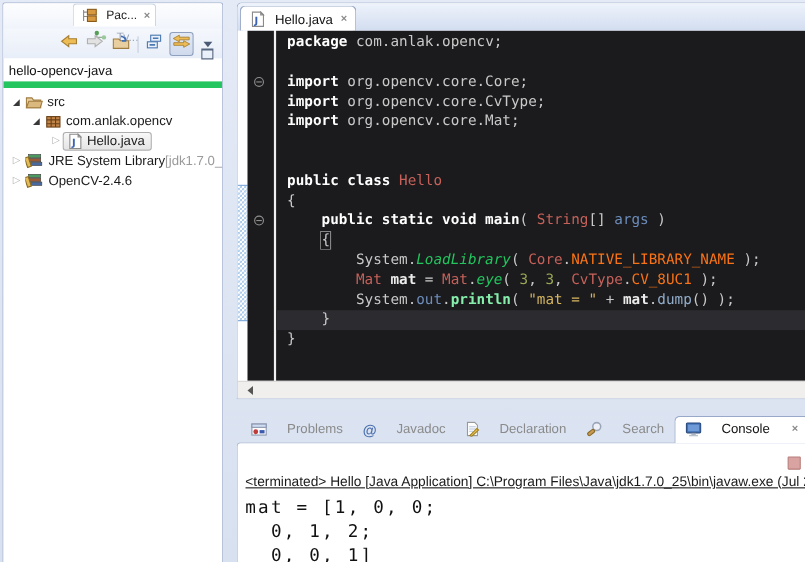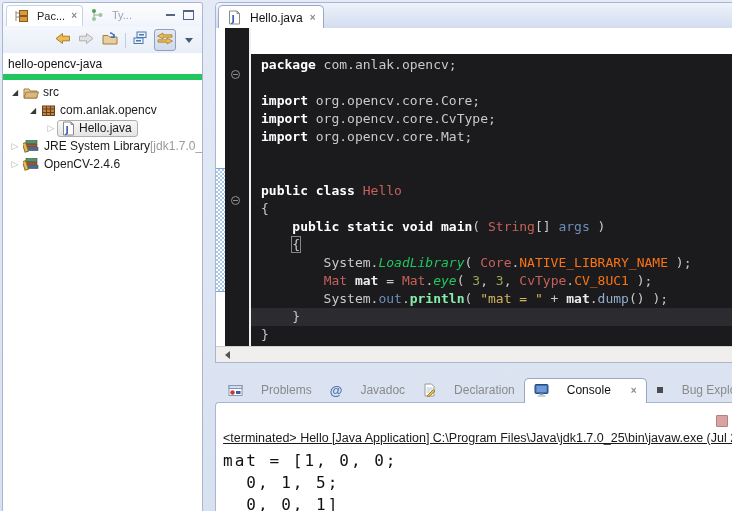--- a/index.html
+++ b/index.html
@@ -7,21 +7,21 @@
     width:732px;height:511px;overflow:hidden;position:relative;
     background:linear-gradient(#e4eaf6,#d8e1f0);
     font-family:"Liberation Sans",sans-serif;
     -webkit-font-smoothing:antialiased;
   }
   
   #left-panel{position:absolute;left:2px;top:2px;width:201px;height:509px;
     background:#fff;border:1px solid #a9b6d2;border-bottom:none;
     border-radius:3px 3px 0 0;overflow:hidden;box-sizing:border-box;}
   .lp-header{height:24px;display:flex;align-items:center;padding-left:3px;
-    background:linear-gradient(#fdfdfe,#f0f4fb);}
+    background:linear-gradient(#fdfdfe,#f0f4fb);flex-direction:column;}
   .vtab{display:flex;align-items:center;gap:4px;font-size:11px;padding:3px 5px;white-space:nowrap;}
   .vtab.active{background:#fff;border:1px solid #c9d2e4;border-bottom:none;border-radius:4px 4px 0 0;color:#222;}
   .vtab.inactive{color:#9aa4b8;}
   .closex{font-weight:bold;font-size:10px;color:#8a8a8a;margin-left:2px;cursor:default;}
   .minmax{margin-left:auto;display:flex;gap:8px;padding-right:8px;align-items:center;}
   .ic-min{width:9px;height:3px;border-bottom:2px solid #54657f;margin-top:-4px;}
   .ic-max{width:9px;height:7px;border:1px solid #54657f;border-top:2px solid #54657f;}
   .lp-toolbar{height:26px;display:flex;align-items:center;justify-content:flex-end;
     gap:5px;padding-right:8px;background:linear-gradient(#f4f7fc,#e8eef8);}
   .tbtn{display:flex;align-items:center;justify-content:center;padding:1px;}
@@ -54,21 +54,21 @@
     background-image:linear-gradient(45deg,#a6c8ea 25%,transparent 25%,transparent 75%,#a6c8ea 75%),
                      linear-gradient(45deg,#a6c8ea 25%,transparent 25%,transparent 75%,#a6c8ea 75%);
     background-size:4px 4px;background-position:0 0,2px 2px;
     border-top:1px solid #7aa7d8;border-bottom:1px solid #7aa7d8;box-sizing:border-box;}
   .gutter{width:24px;background:#1b1b1d;position:relative;flex:none;}
   .fold{position:absolute;left:6px;width:9px;height:9px;border:1px solid #8f8f8f;border-radius:50%;box-sizing:border-box;}
   .fold::after{content:"";position:absolute;left:1px;right:1px;top:3px;border-top:1px solid #8f8f8f;}
   .gsep{width:2px;background:#f0f0f0;flex:none;}
   .code{flex:1;background:#1b1b1d;padding-top:2px;overflow:hidden;
     font-family:"DejaVu Sans Mono","Liberation Mono",monospace;
-    font-size:13px;line-height:18px;color:#c9c9c9;white-space:pre;margin-top:26px;}
+    font-size:13px;line-height:18px;color:#c9c9c9;white-space:pre;}
   .cl{height:18px;padding-left:10px;}
   .cl.cur{background:#2c2c30;}
   .kw{color:#ffffff;font-weight:bold;}
   .ty{color:#c5615a;}
   .cn{color:#f97316;}
   .nm{color:#9aa655;}
   .st{color:#d4b45e;}
   .fd{color:#6d8ebc;}
   .fi{color:#6d8ebc;}
   .im{color:#22c55e;font-style:italic;}
@@ -282,20 +282,29 @@
       <div class="btab">
         <span class="ticon" style="margin: 0px;">
           <svg width="13" height="14" viewBox="0 0 13 14">
             <path d="M2 1 H8.5 L11 3.5 V13 H2 Z" fill="#fff" stroke="#999"></path>
             <path d="M3.5 5 H9.5 M3.5 7 H9.5 M3.5 9 H7" stroke="#b8c4d8" fill="none"></path>
             <path d="M4 13 L10.5 6.5 L12 8 L5.8 13.8 Z" fill="#e8c050" stroke="#a08020"></path>
           </svg>
         </span>
         <span>Declaration</span>
       </div>
+      <div class="btab">
+        <span class="ticon" style="margin: 0px;">
+          <svg width="15" height="14" viewBox="0 0 15 14">
+            <circle cx="9.5" cy="4.8" r="3.6" fill="#eef2f8" stroke="#9aa6b8" stroke-width="1.4"></circle>
+            <rect x="1" y="9" width="7" height="3" rx="1.2" transform="rotate(-38 4 10.5)" fill="#c89a50" stroke="#8a6a28"></rect>
+          </svg>
+        </span>
+        <span>Search</span>
+      </div>
       <div class="btab active">
         <span class="ticon" style="margin: 0px;">
           <svg width="15" height="14" viewBox="0 0 15 14">
             <rect x="1" y="1.5" width="13" height="9" rx="1" fill="#3f6fb5" stroke="#27497c"></rect>
             <rect x="2.5" y="3" width="10" height="6" fill="#6f9ad8"></rect>
             <rect x="5.5" y="10.5" width="4" height="1.8" fill="#9aa4b4"></rect>
             <rect x="3.5" y="12.3" width="8" height="1.4" fill="#b8c0cc"></rect>
           </svg>
         </span>
         <span>Console</span>
@@ -306,15 +315,15 @@
           <svg width="8" height="8">
             <rect x="1" y="1" width="6" height="6" fill="#4a4a50"></rect>
           </svg>
         </span>
         <span>Bug Explorer</span>
       </div>
     </div>
   <div class="bp-content">
     <div class="term-btn"></div>
     <div class="con-title">&lt;terminated&gt; Hello [Java Application] C:\Program Files\Java\jdk1.7.0_25\bin\javaw.exe (Jul 29, 20</div>
-    <div class="con-out" id="con-out"><div>mat = [1, 0, 0;</div><div>  0, 1, 5;</div><div>  0, 0, 1]</div></div>
+    <div class="con-out" id="con-out"><div>mat = [1, 0, 0;</div><div>  0, 1, 2;</div><div>  0, 0, 1]</div></div>
   </div>
 </div>
 
 </body></html>

